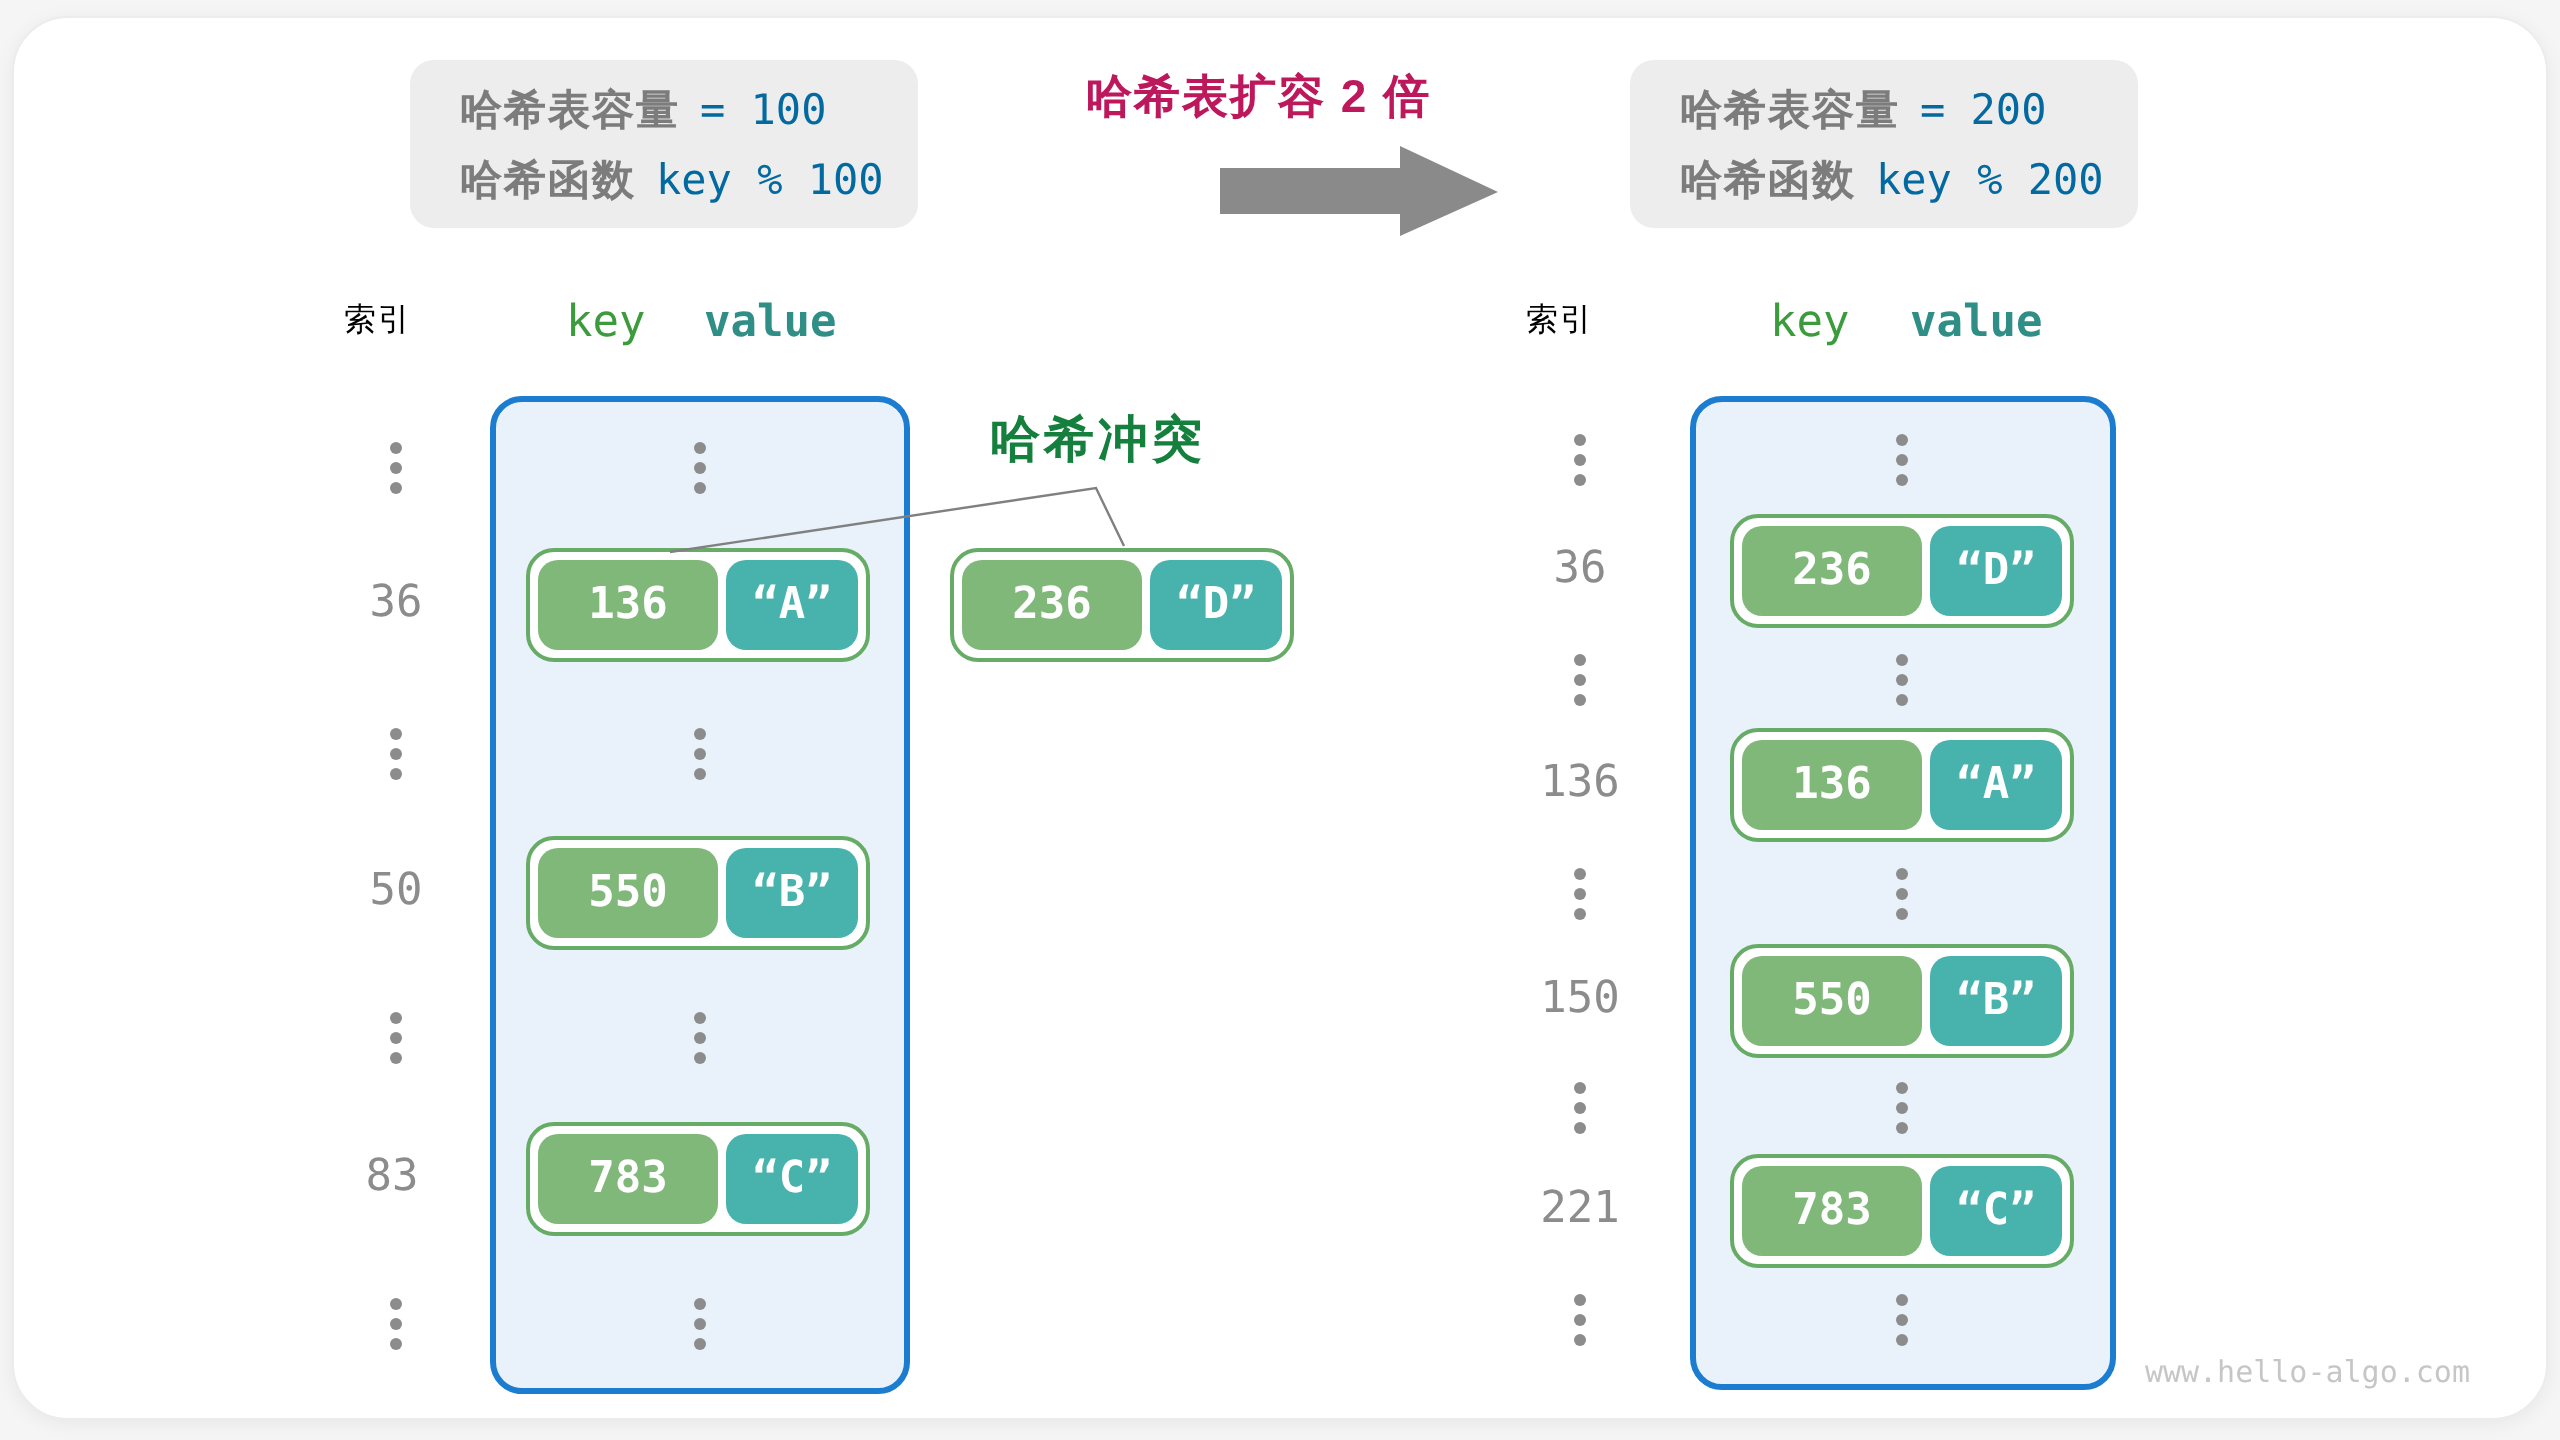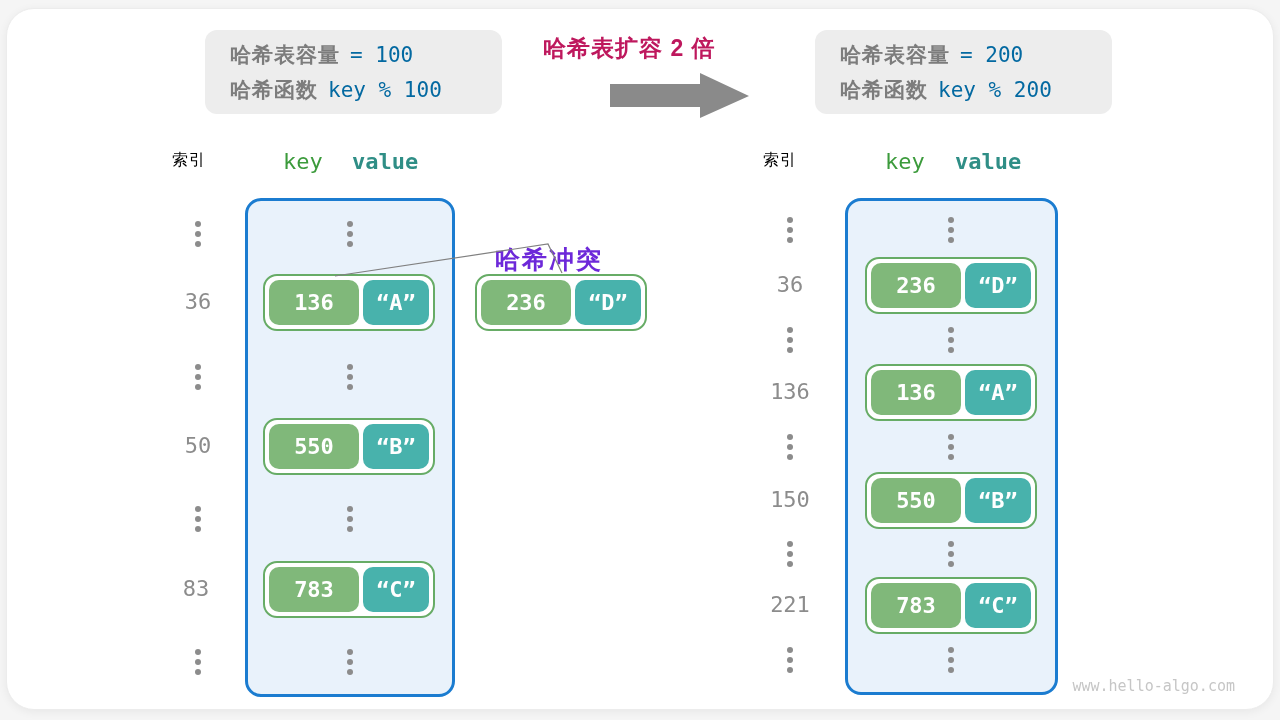--- a/index.html
+++ b/index.html
@@ -9,21 +9,21 @@
     font-family:"Liberation Sans", sans-serif;
   }
   .stage{position:absolute;left:0;top:0;width:1280px;height:720px;}
   .card{
     position:absolute;left:6px;top:8px;width:1266px;height:700px;
     background:#FFFFFF;border:1px solid #ECECEC;border-radius:28px;
     box-shadow:0 2px 10px rgba(0,0,0,0.06);
   }
   
   .info-box{
-    position:absolute;width:297px;height:84px;background:#EDEDED;border-radius:12px;
+    position:absolute;width:254px;height:84px;background:#EDEDED;border-radius:12px;
     display:flex;flex-direction:column;justify-content:center;gap:7px;padding-left:25px;box-sizing:border-box;
   }
   .info-line{display:flex;align-items:center;white-space:nowrap;}
   .info-label{font-weight:bold;font-size:21px;color:#7C7C7C;letter-spacing:1px;}
   .info-value{font-family:"DejaVu Sans Mono", monospace;font-size:21px;color:#0369a1;margin-left:10px;}
   
   .xform-title{
     position:absolute;left:543px;top:33px;width:200px;
     font-weight:bold;font-size:23px;color:#be185d;letter-spacing:1px;white-space:nowrap;
   }
@@ -50,21 +50,21 @@
     padding:4px;display:flex;gap:4px;
   }
   .kbox,.vbox{
     height:45px;border-radius:10px;display:flex;align-items:center;justify-content:center;
     font-family:"DejaVu Sans Mono", monospace;font-size:22px;font-weight:600;color:#FFFFFF;
   }
   .kbox{width:90px;background:#80B87A;}
   .vbox{width:66px;background:#48B2AC;}
   
   .conflict-label{
-    position:absolute;left:495px;top:203px;font-weight:bold;font-size:25px;color:#6d28d9;letter-spacing:2px;white-space:nowrap;margin-top:40px;
+    position:absolute;left:495px;top:203px;font-weight:bold;font-size:25px;color:#15803d;letter-spacing:2px;white-space:nowrap;
   }
   .overlay{position:absolute;left:0;top:0;pointer-events:none;}
   .watermark{
     position:absolute;left:1035px;top:677px;width:200px;text-align:right;
     font-family:"DejaVu Sans Mono", monospace;font-size:15px;color:#C6C6C6;
   }
 </style>
 </head>
 <body>
 

